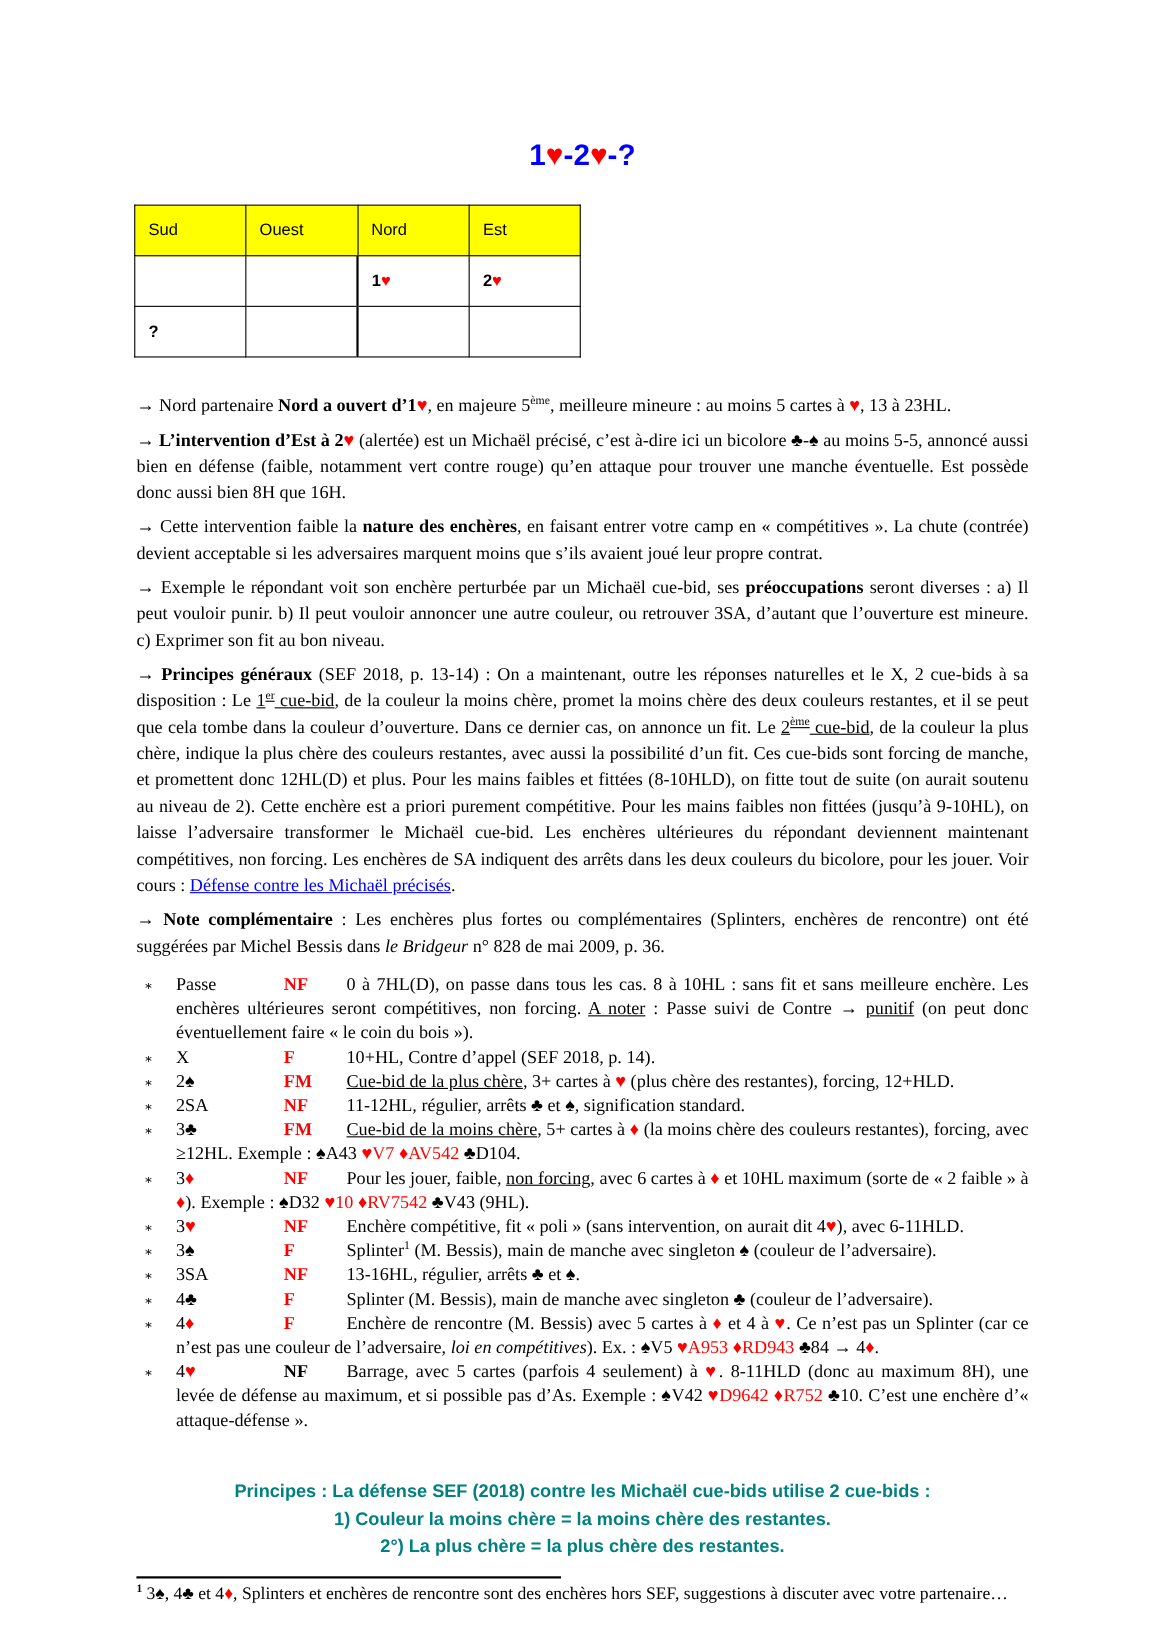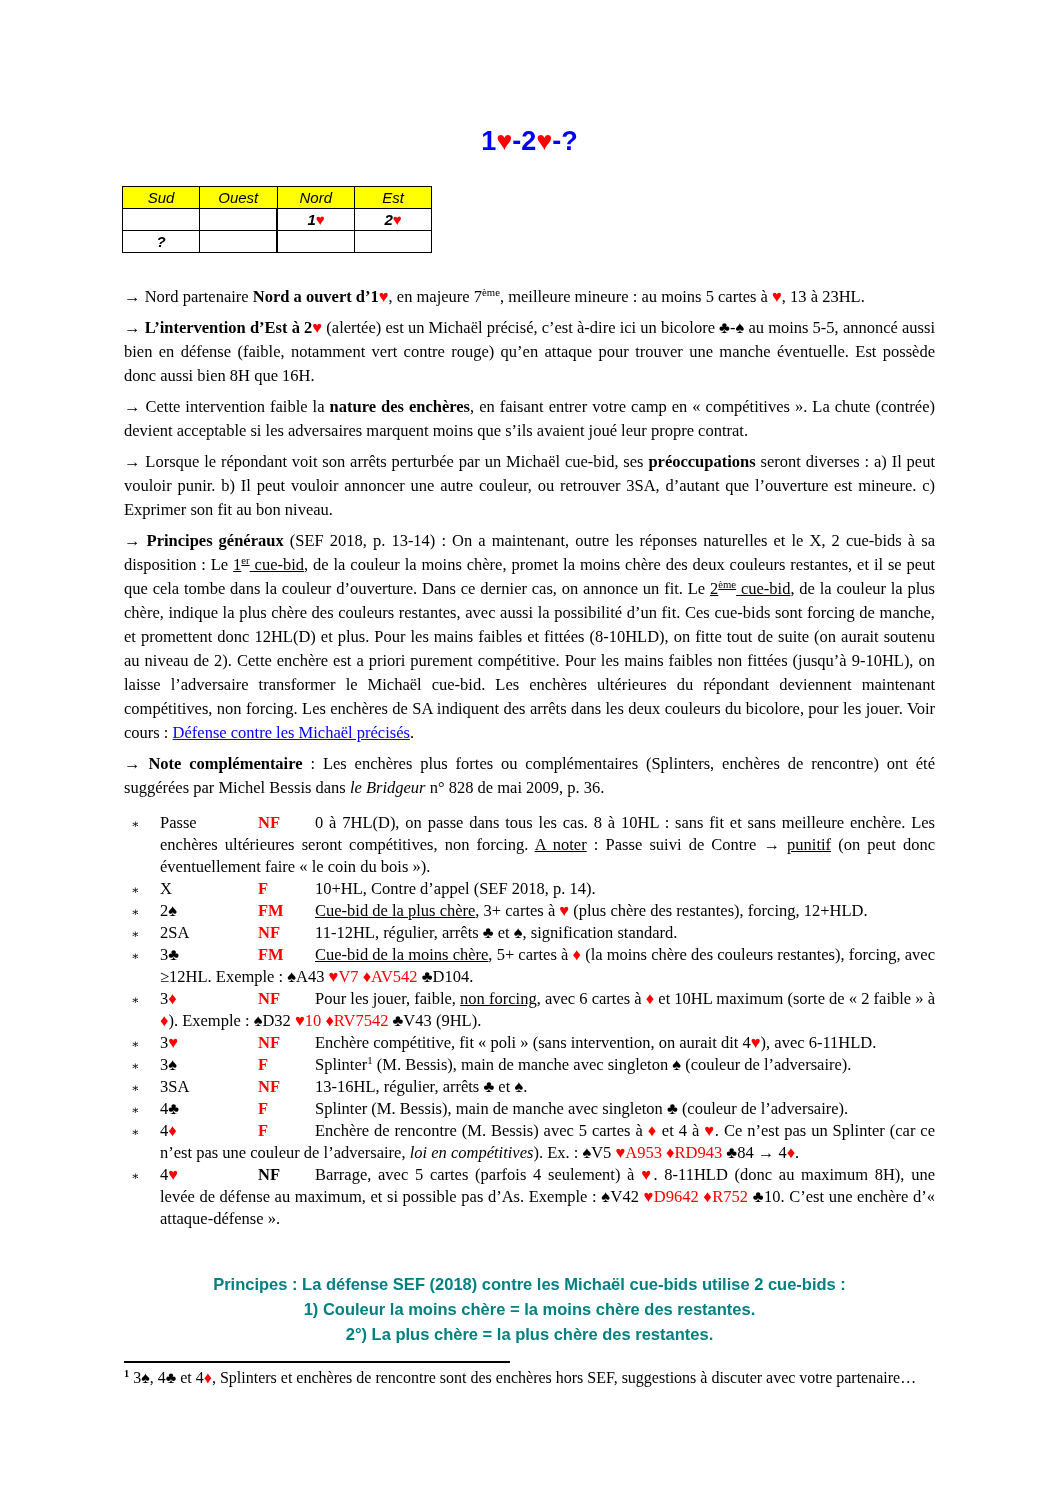--- a/index.html
+++ b/index.html
@@ -13,21 +13,21 @@
     margin:0;text-align:center;
     font-family:"Liberation Sans","DejaVu Sans",sans-serif;
     font-weight:bold;font-size:27px;line-height:34px;color:#0000FF;
   }
   .bidding-table{
     border-collapse:collapse;margin:28px 0 0 -2px;
     font-family:"Liberation Sans","DejaVu Sans",sans-serif;
     font-size:15px;
   }
   .bidding-table th,.bidding-table td{
-    border:1px solid #000;width:76px;height:21px;text-align:center;padding:0;font-style:italic;
+    border:1px solid #000;width:76px;height:21px;text-align:left;padding:12px;
   }
   .bidding-table th{background:#FFFF00;font-weight:normal;}
   .bidding-table td:nth-child(3){border-left:2.5px solid #000;}
   .paras{margin-top:32px;}
   .para{text-align:justify;line-height:24px;margin:0 0 7px 0;}
   .sup{vertical-align:super;font-size:0.65em;line-height:0;}
   a{color:inherit;text-decoration:none;cursor:pointer;}
   .bullets{margin-top:12px;}
   .bullet-item{position:relative;margin-left:36px;line-height:22px;text-align:justify;}
   .bullet-marker{position:absolute;left:-29px;top:1px;font-size:12px;}
@@ -67,24 +67,24 @@
       <tr>
         <td><span style="font-weight: bold;">?</span></td>
         <td></td>
         <td></td>
         <td></td>
       </tr>
     </tbody>
   </table>
 
   <div class="paras">
-    <div class="para"><span>→ Nord partenaire </span><span style="font-weight: bold;">Nord a ouvert d’1</span><span style="color: rgb(255, 0, 0); font-weight: bold;">♥</span><span>, en majeure 7</span><span class="sup">ème</span><span>, meilleure mineure : au moins 5 cartes à </span><span style="color: rgb(255, 0, 0);">♥</span><span>, 13 à 23HL.</span></div>
+    <div class="para"><span>→ Nord partenaire </span><span style="font-weight: bold;">Nord a ouvert d’1</span><span style="color: rgb(255, 0, 0); font-weight: bold;">♥</span><span>, en majeure 5</span><span class="sup">ème</span><span>, meilleure mineure : au moins 5 cartes à </span><span style="color: rgb(255, 0, 0);">♥</span><span>, 13 à 23HL.</span></div>
     <div class="para"><span>→ </span><span style="font-weight: bold;">L’intervention d’Est à 2</span><span style="color: rgb(255, 0, 0); font-weight: bold;">♥</span><span> (alertée) est un Michaël précisé, c’est à-dire ici un bicolore ♣-♠ au moins 5-5, annoncé aussi bien en défense (faible, notamment vert contre rouge) qu’en attaque pour trouver une manche éventuelle. Est possède donc aussi bien 8H que 16H.</span></div>
     <div class="para"><span>→ Cette intervention faible la </span><span style="font-weight: bold;">nature des enchères</span><span>, en faisant entrer votre camp en « compétitives ». La chute (contrée) devient acceptable si les adversaires marquent moins que s’ils avaient joué leur propre contrat.</span></div>
-    <div class="para"><span>→ Lorsque le répondant voit son arrêts perturbée par un Michaël cue-bid, ses </span><span style="font-weight: bold;">préoccupations</span><span> seront diverses : a) Il peut vouloir punir. b) Il peut vouloir annoncer une autre couleur, ou retrouver 3SA, d’autant que l’ouverture est mineure. c) Exprimer son fit au bon niveau.</span></div>
+    <div class="para"><span>→ Exemple le répondant voit son enchère perturbée par un Michaël cue-bid, ses </span><span style="font-weight: bold;">préoccupations</span><span> seront diverses : a) Il peut vouloir punir. b) Il peut vouloir annoncer une autre couleur, ou retrouver 3SA, d’autant que l’ouverture est mineure. c) Exprimer son fit au bon niveau.</span></div>
     <div class="para"><span>→ </span><span style="font-weight: bold;">Principes généraux</span><span> (SEF 2018, p. 13-14) : On a maintenant, outre les réponses naturelles et le X, 2 cue-bids à sa disposition : Le </span><span style="text-decoration: underline;">1</span><span class="sup" style="text-decoration: underline;">er</span><span style="text-decoration: underline;"> cue-bid</span><span>, de la couleur la moins chère, promet la moins chère des deux couleurs restantes, et il se peut que cela tombe dans la couleur d’ouverture. Dans ce dernier cas, on annonce un fit. Le </span><span style="text-decoration: underline;">2</span><span class="sup" style="text-decoration: underline;">ème</span><span style="text-decoration: underline;"> cue-bid</span><span>, de la couleur la plus chère, indique la plus chère des couleurs restantes, avec aussi la possibilité d’un fit. Ces cue-bids sont forcing de manche, et promettent donc 12HL(D) et plus. Pour les mains faibles et fittées (8-10HLD), on fitte tout de suite (on aurait soutenu au niveau de 2). Cette enchère est a priori purement compétitive. Pour les mains faibles non fittées (jusqu’à 9-10HL), on laisse l’adversaire transformer le Michaël cue-bid. Les enchères ultérieures du répondant deviennent maintenant compétitives, non forcing. Les enchères de SA indiquent des arrêts dans les deux couleurs du bicolore, pour les jouer. Voir cours : </span><a href="#" style="color: rgb(0, 0, 255); text-decoration: underline;">Défense contre les Michaël précisés</a><span>.</span></div>
     <div class="para"><span>→ </span><span style="font-weight: bold;">Note complémentaire</span><span> : Les enchères plus fortes ou complémentaires (Splinters, enchères de rencontre) ont été suggérées par Michel Bessis dans </span><span style="font-style: italic;">le Bridgeur</span><span> n° 828 de mai 2009, p. 36.</span></div>
   </div>
 
   <div class="bullets" id="bullet-list">
       <div class="bullet-item">
     <span class="bullet-marker">∗</span><span class="bid"><span>Passe</span></span><span class="forcing" style="color: rgb(255, 0, 0);">NF</span><span class="desc"><span>0 à 7HL(D), on passe dans tous les cas. 8 à 10HL : sans fit et sans meilleure enchère. Les enchères ultérieures seront compétitives, non forcing. </span><span style="text-decoration: underline;">A noter</span><span> : Passe suivi de Contre → </span><span style="text-decoration: underline;">punitif</span><span> (on peut donc éventuellement faire « le coin du bois »).</span></span>
   </div>
       <div class="bullet-item">
     <span class="bullet-marker">∗</span><span class="bid"><span>X</span></span><span class="forcing" style="color: rgb(255, 0, 0);">F</span><span class="desc"><span>10+HL, Contre d’appel (SEF 2018, p. 14).</span></span>

